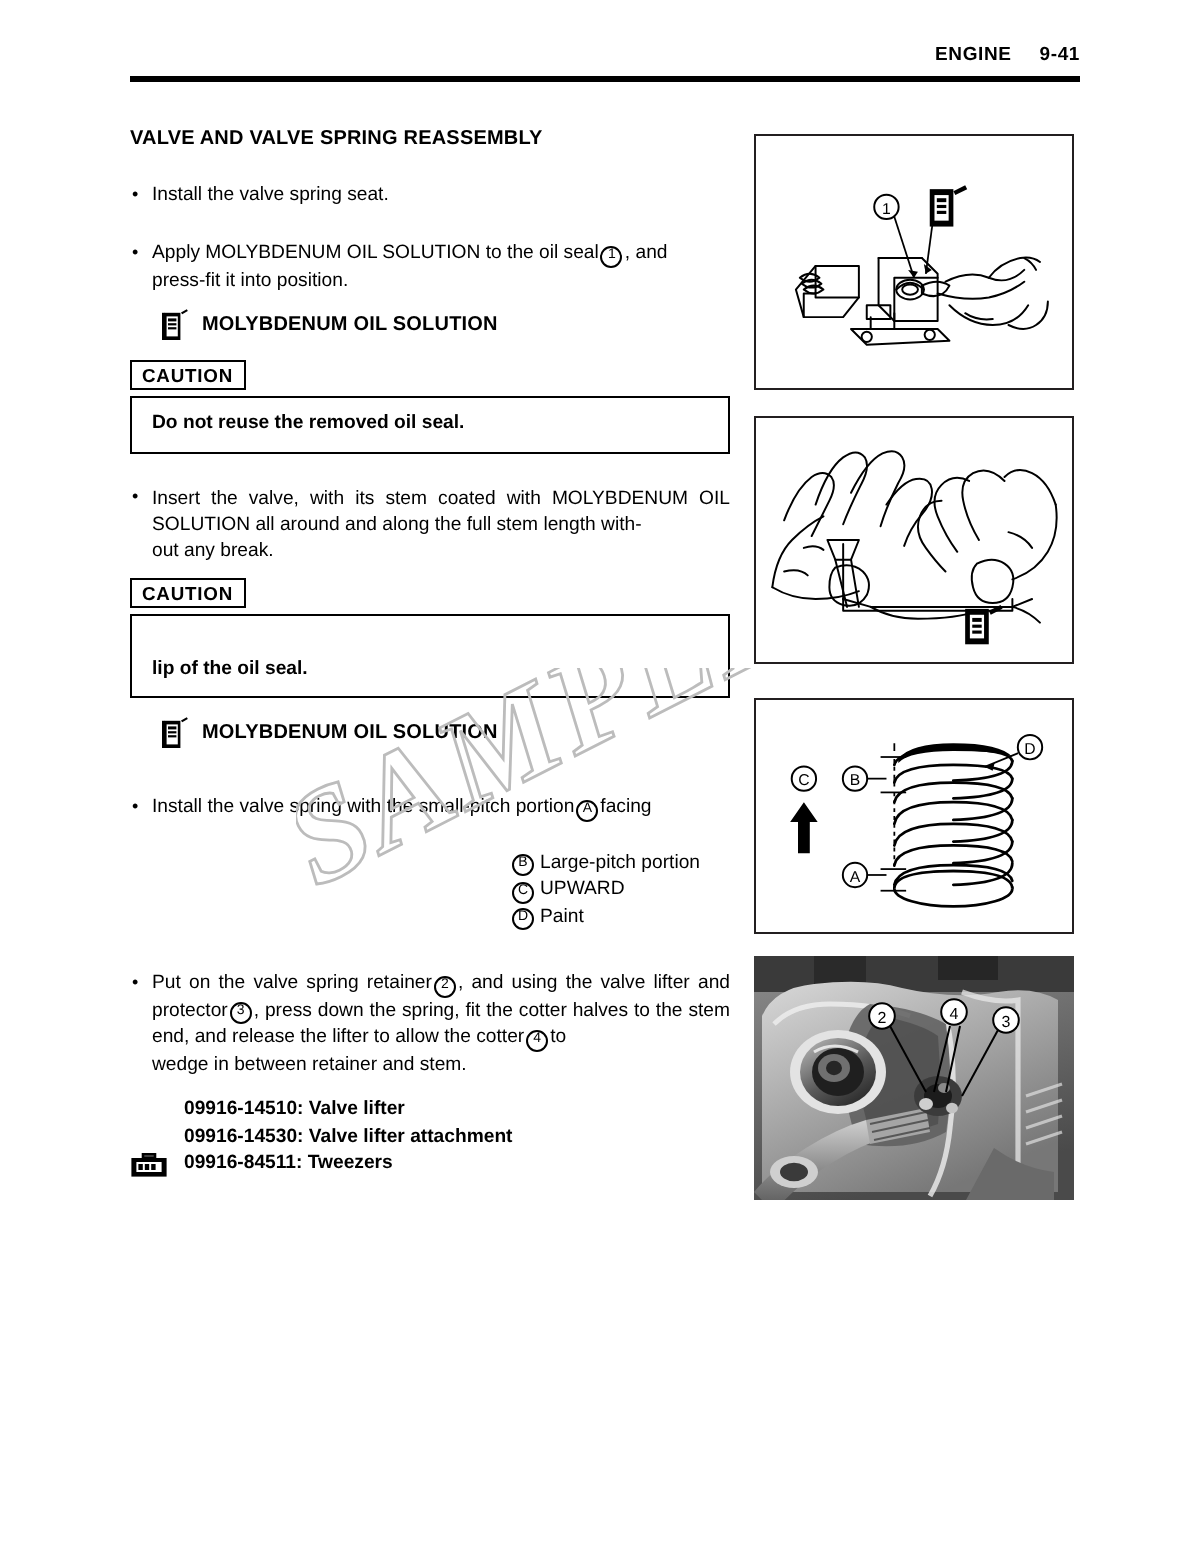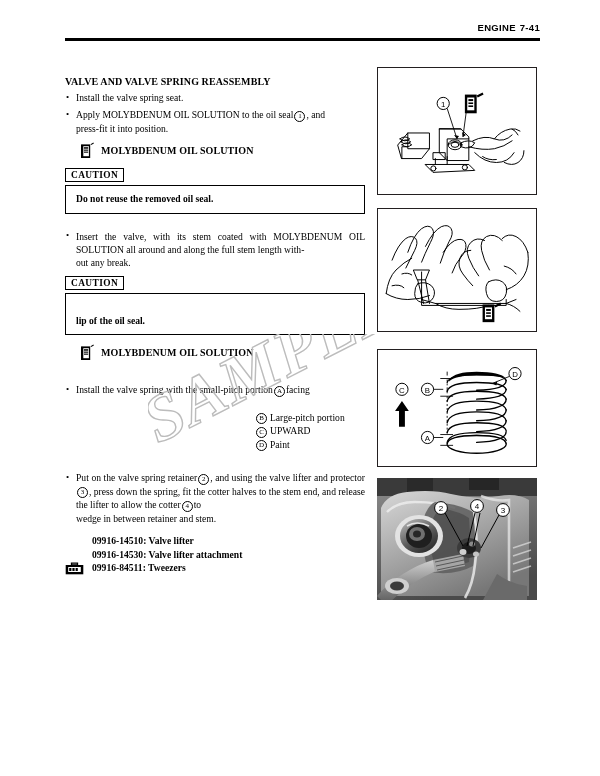--- a/index.html
+++ b/index.html
@@ -21,50 +21,49 @@
 
   
   .header-text {
     position: absolute;
     top: 22px;
     right: 60px;
     font-size: 9.5px;
     font-weight: bold;
     letter-spacing: 0.3px;
   }
-  .header-text .chapter { margin-right: 4px; padding-left: 16px; }
+  .header-text .chapter { margin-right: 14px; padding-left: 16px; }
   .header-rule {
     position: absolute;
     left: 65px;
     top: 38px;
     width: 475px;
     height: 3px;
     background: #000;
   }
 
   
   .col-left {
     position: absolute;
     left: 65px;
-    top: 76px;
+    top: 64px;
     width: 300px;
-    font-family: Liberation Serif, serif;
   }
   .section-title {
     font-size: 10px;
     font-weight: bold;
     letter-spacing: 0.1px;
     margin: 0 0 4px 0;
   }
   .bullet {
     position: relative;
     padding-left: 11px;
     font-size: 9.6px;
     line-height: 13.2px;
-    margin: 4px 0 2px 0;
+    margin: 16px 0 2px 0;
   }
   .bullet::before {
     content: "\2022";
     position: absolute;
     left: 1px;
     top: -0.5px;
     font-size: 9px;
   }
   .justify { text-align: justify; }
   .justify > span.lastline { display: block; text-align: left; }
@@ -180,21 +179,21 @@
     stroke-width: 1.4;
     letter-spacing: 2px;
   }
 </style>
 </head>
 <body>
 
 <div id="page">
 
   <div class="header-text">
-    <span class="chapter">ENGINE</span><span>7-41</span>
+    <span class="chapter">ENGINE</span><span>9-41</span>
   </div>
   <div class="header-rule"></div>
 
   <div class="col-left">
 
     <p class="section-title">VALVE AND VALVE SPRING REASSEMBLY</p>
 
     <p class="bullet">
       <span>Install the valve spring seat.</span>
     </p>

